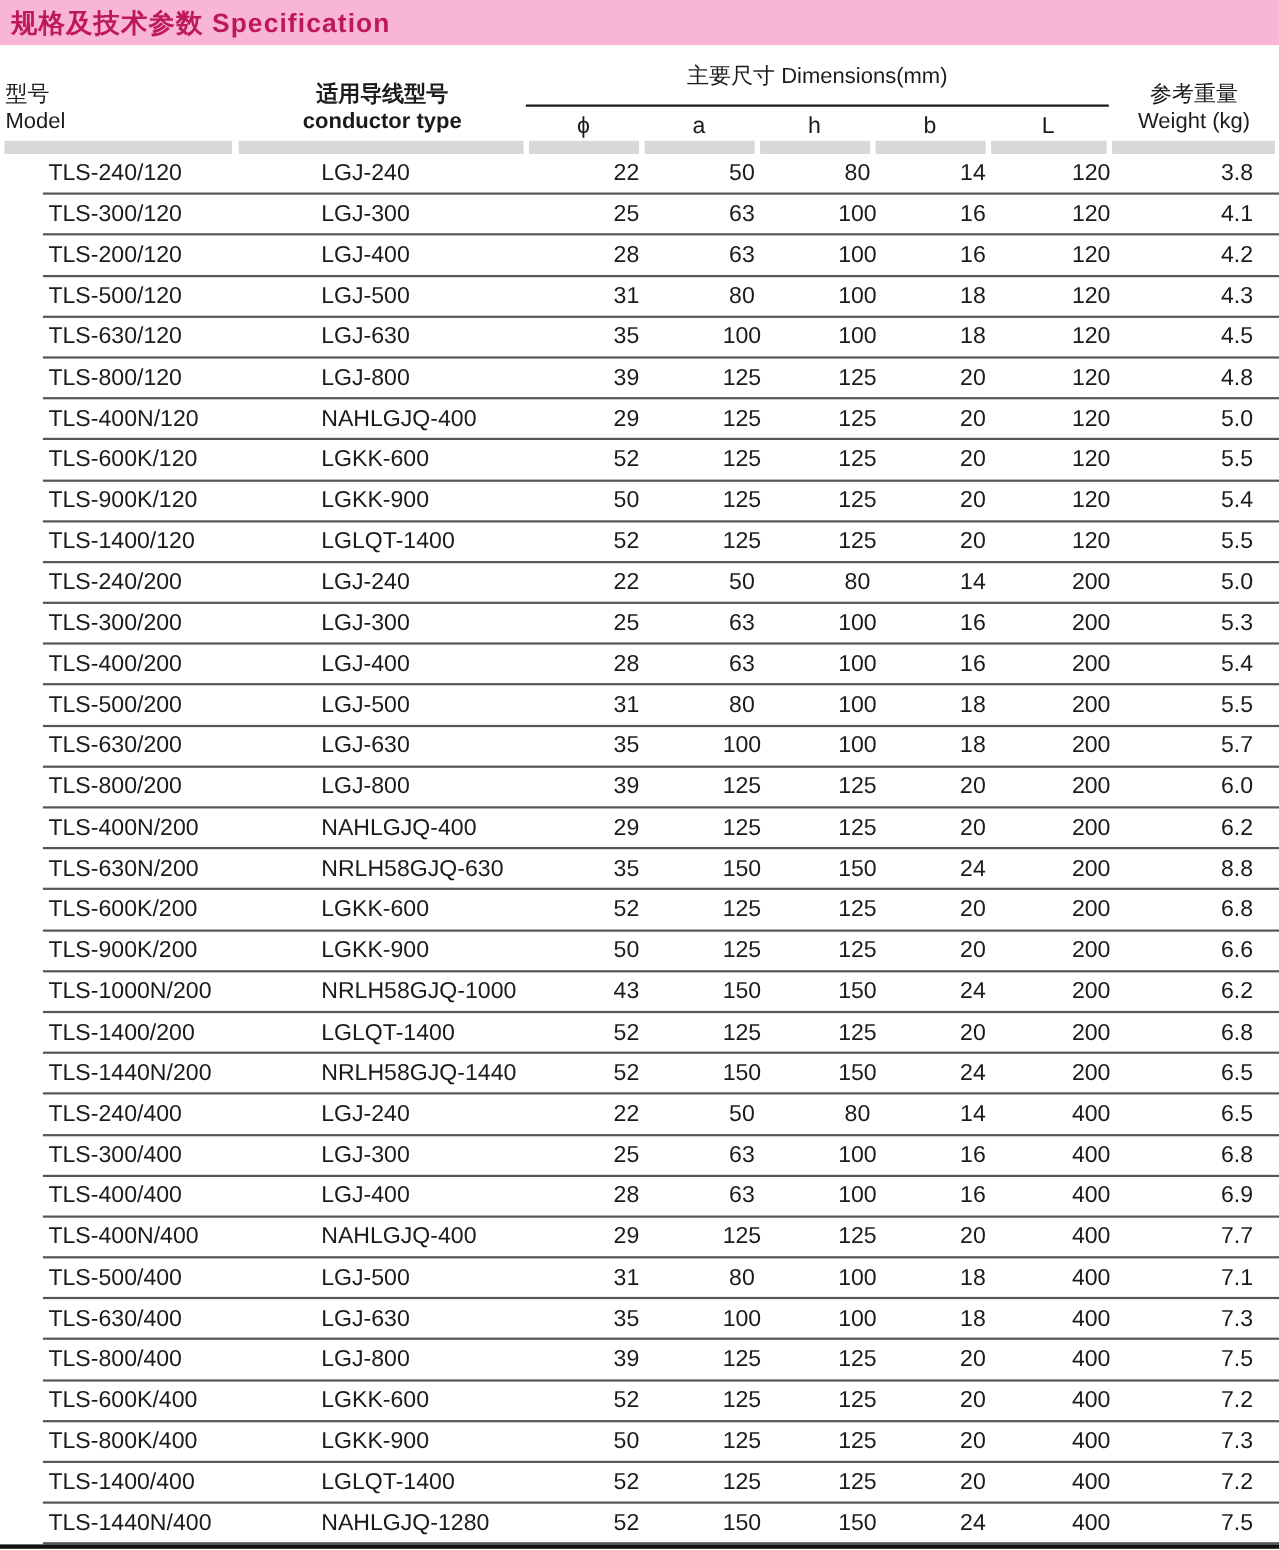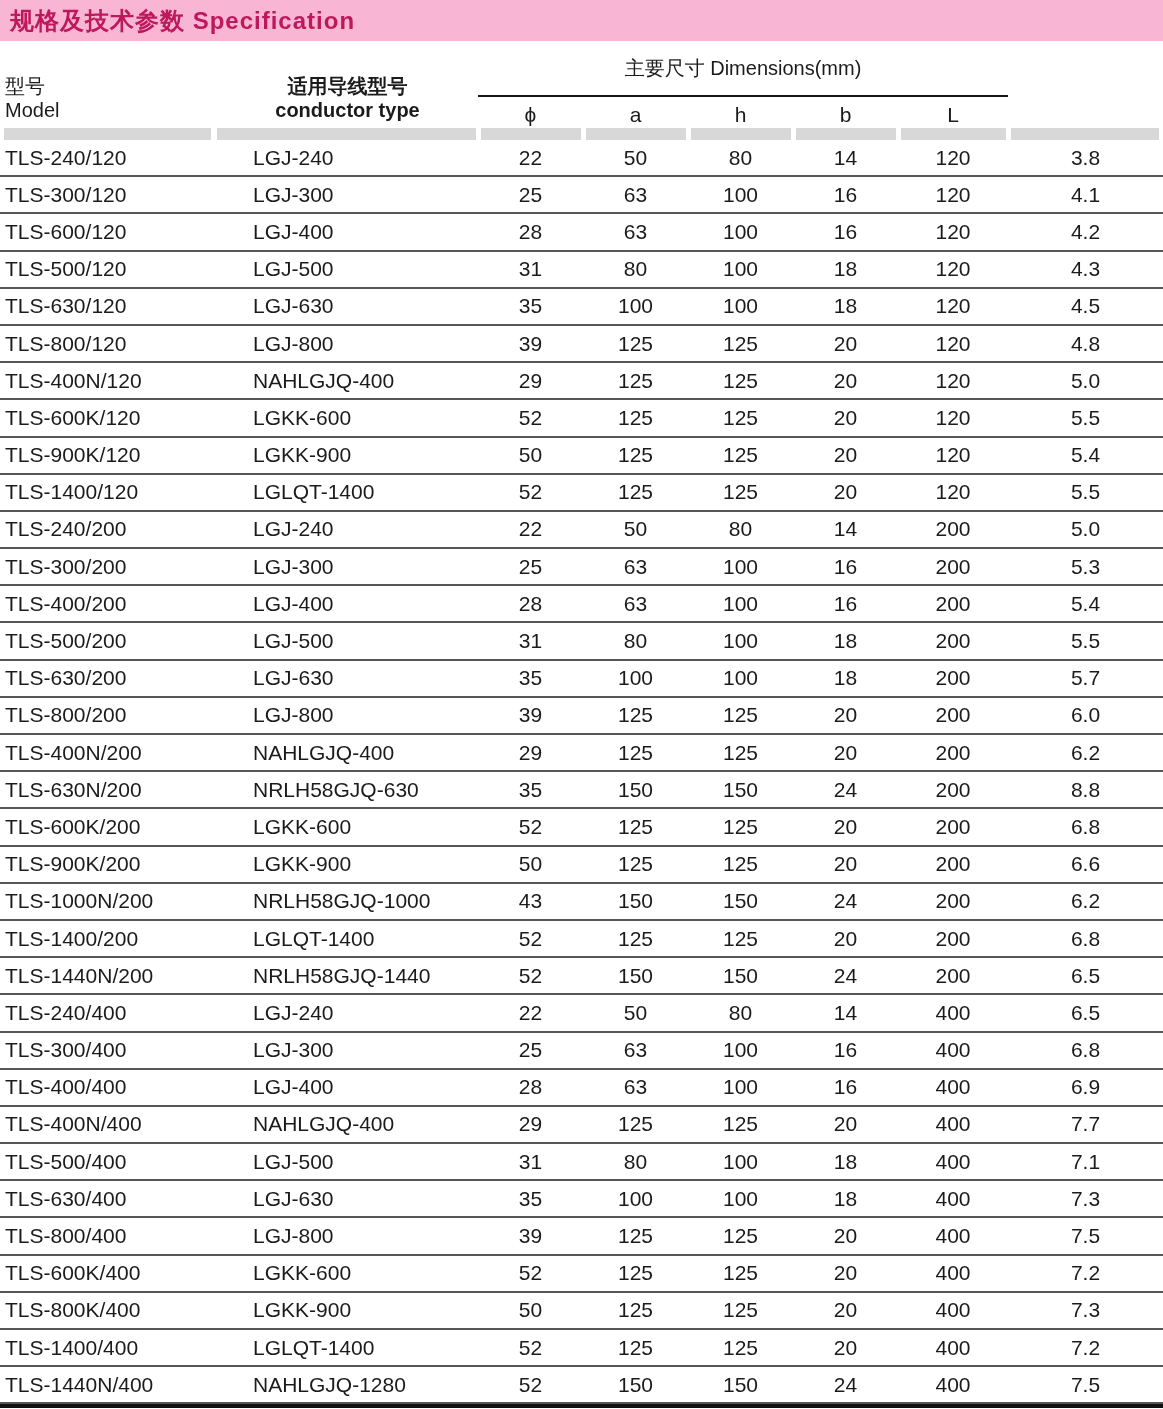--- a/index.html
+++ b/index.html
@@ -24,21 +24,21 @@
   .h-dims-title { position:absolute; left:478px; top:14px; width:530px; text-align:center; font-size:20px; }
   .h-dims-line  { position:absolute; left:478px; top:54px; width:530px; height:2px; background:#161616; }
   .h-dimcols { position:absolute; left:478px; top:56px; width:530px; height:31px;
                display:grid; grid-template-columns:105px 105px 105px 105px 110px; }
   .h-dimcols span { display:flex; align-items:flex-end; justify-content:center; font-size:21px; padding-bottom:1px; }
   .h-weight { position:absolute; left:1008px; top:33px; width:155px; text-align:center; line-height:24px; font-size:20px; }
   
   .band { position:absolute; left:0; top:128px; width:1163px; height:12px; }
   .band i { position:absolute; top:0; height:12px; background:#d8d8d8; }
   
-  .tbody { position:absolute; left:0; top:140px; width:1163px; }
+  .tbody { position:absolute; left:0; top:140px; width:1163px;padding-left:39px; }
   .row {
     display:grid; grid-template-columns:217px 261px 105px 105px 105px 105px 110px 155px;
     height:37.2px; align-items:center;
     border-bottom:2px solid #565656;
     font-size:21px;
   }
   .row .c-model { padding-left:5px; }
   .row .c-cond  { padding-left:36px; }
   .row .num { text-align:center; }
   .tbottom { position:absolute; left:0; top:1404px; width:1163px; height:4px; background:#111111; }
@@ -61,20 +61,24 @@
   </div>
   <div class="h-dims-title">主要尺寸  Dimensions(mm)</div>
   <div class="h-dims-line"></div>
   <div class="h-dimcols">
     <span>ϕ</span>
     <span>a</span>
     <span>h</span>
     <span>b</span>
     <span>L</span>
   </div>
+  <div class="h-weight">
+    <div>参考重量</div>
+    <div>Weight (kg)</div>
+  </div>
 </div>
 
 <div class="band">
   <i style="left:4px;   width:207px;"></i>
   <i style="left:217px; width:259px;"></i>
   <i style="left:481px; width:100px;"></i>
   <i style="left:586px; width:100px;"></i>
   <i style="left:691px; width:100px;"></i>
   <i style="left:796px; width:100px;"></i>
   <i style="left:901px; width:105px;"></i>
@@ -96,21 +100,21 @@
       <div class="c-model">TLS-300/120</div>
       <div class="c-cond">LGJ-300</div>
       <div class="num">25</div>
       <div class="num">63</div>
       <div class="num">100</div>
       <div class="num">16</div>
       <div class="num">120</div>
       <div class="num">4.1</div>
     </div>
     <div class="row">
-      <div class="c-model">TLS-600/120</div>
+      <div class="c-model">TLS-200/120</div>
       <div class="c-cond">LGJ-400</div>
       <div class="num">28</div>
       <div class="num">63</div>
       <div class="num">100</div>
       <div class="num">16</div>
       <div class="num">120</div>
       <div class="num">4.2</div>
     </div>
     <div class="row">
       <div class="c-model">TLS-500/120</div>

